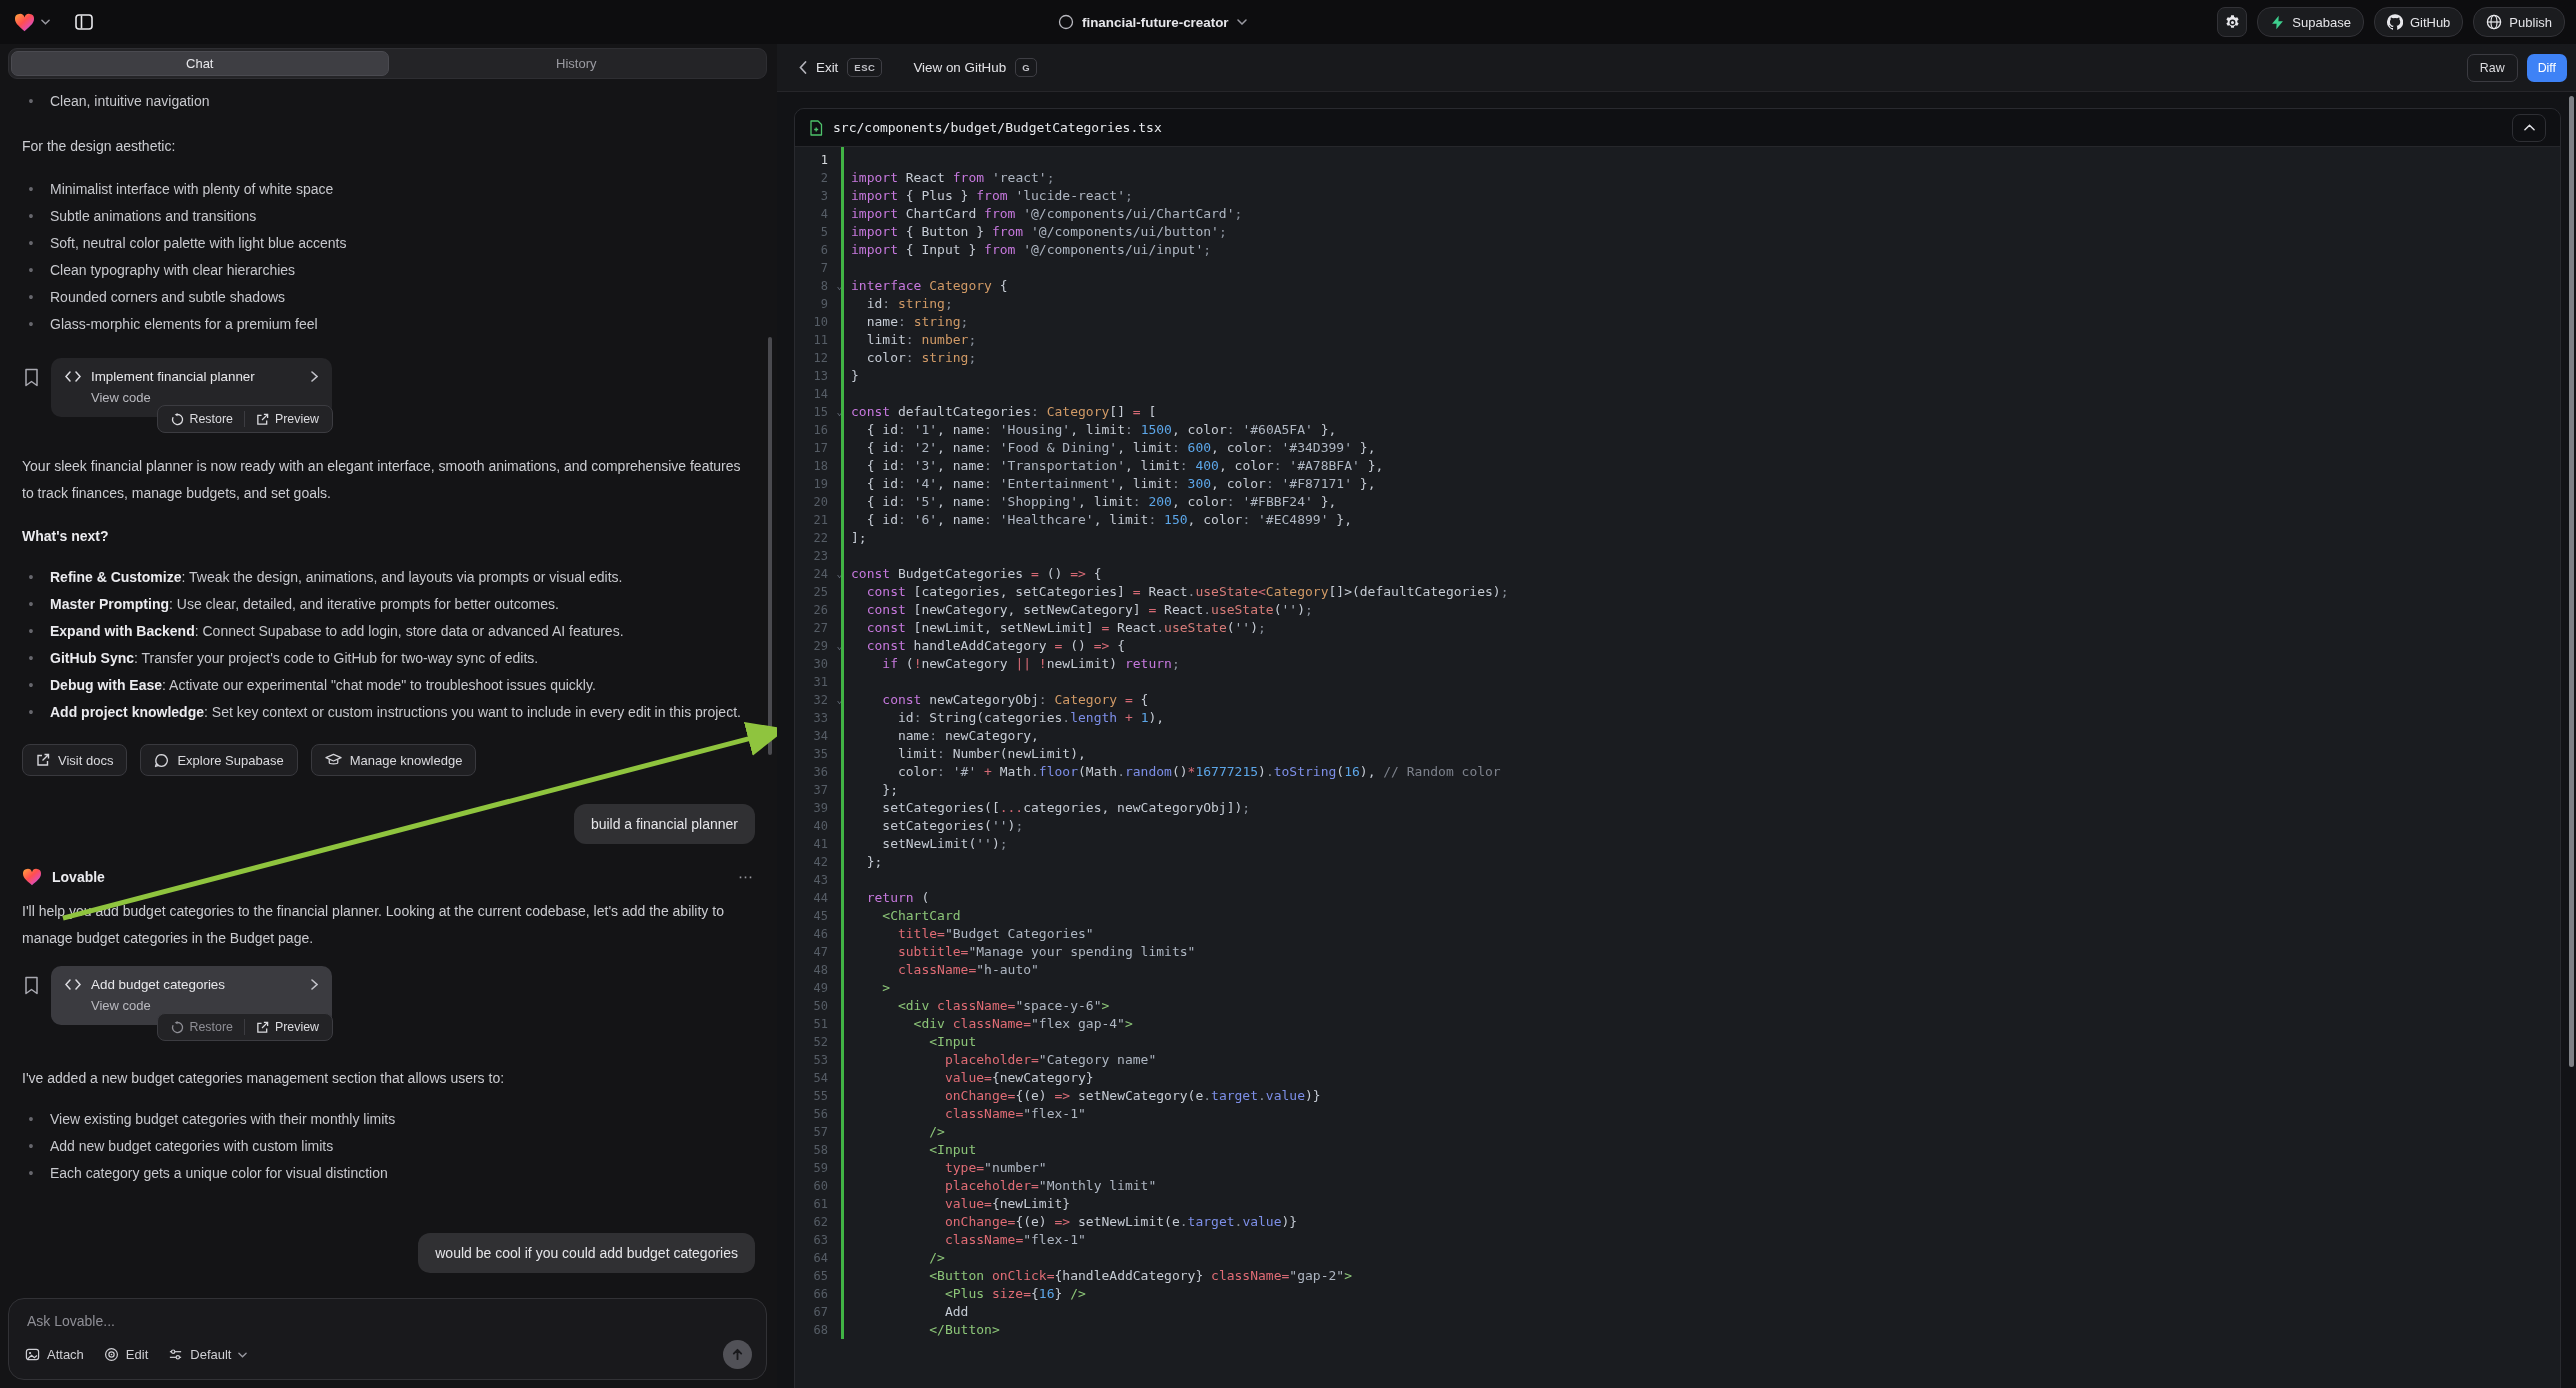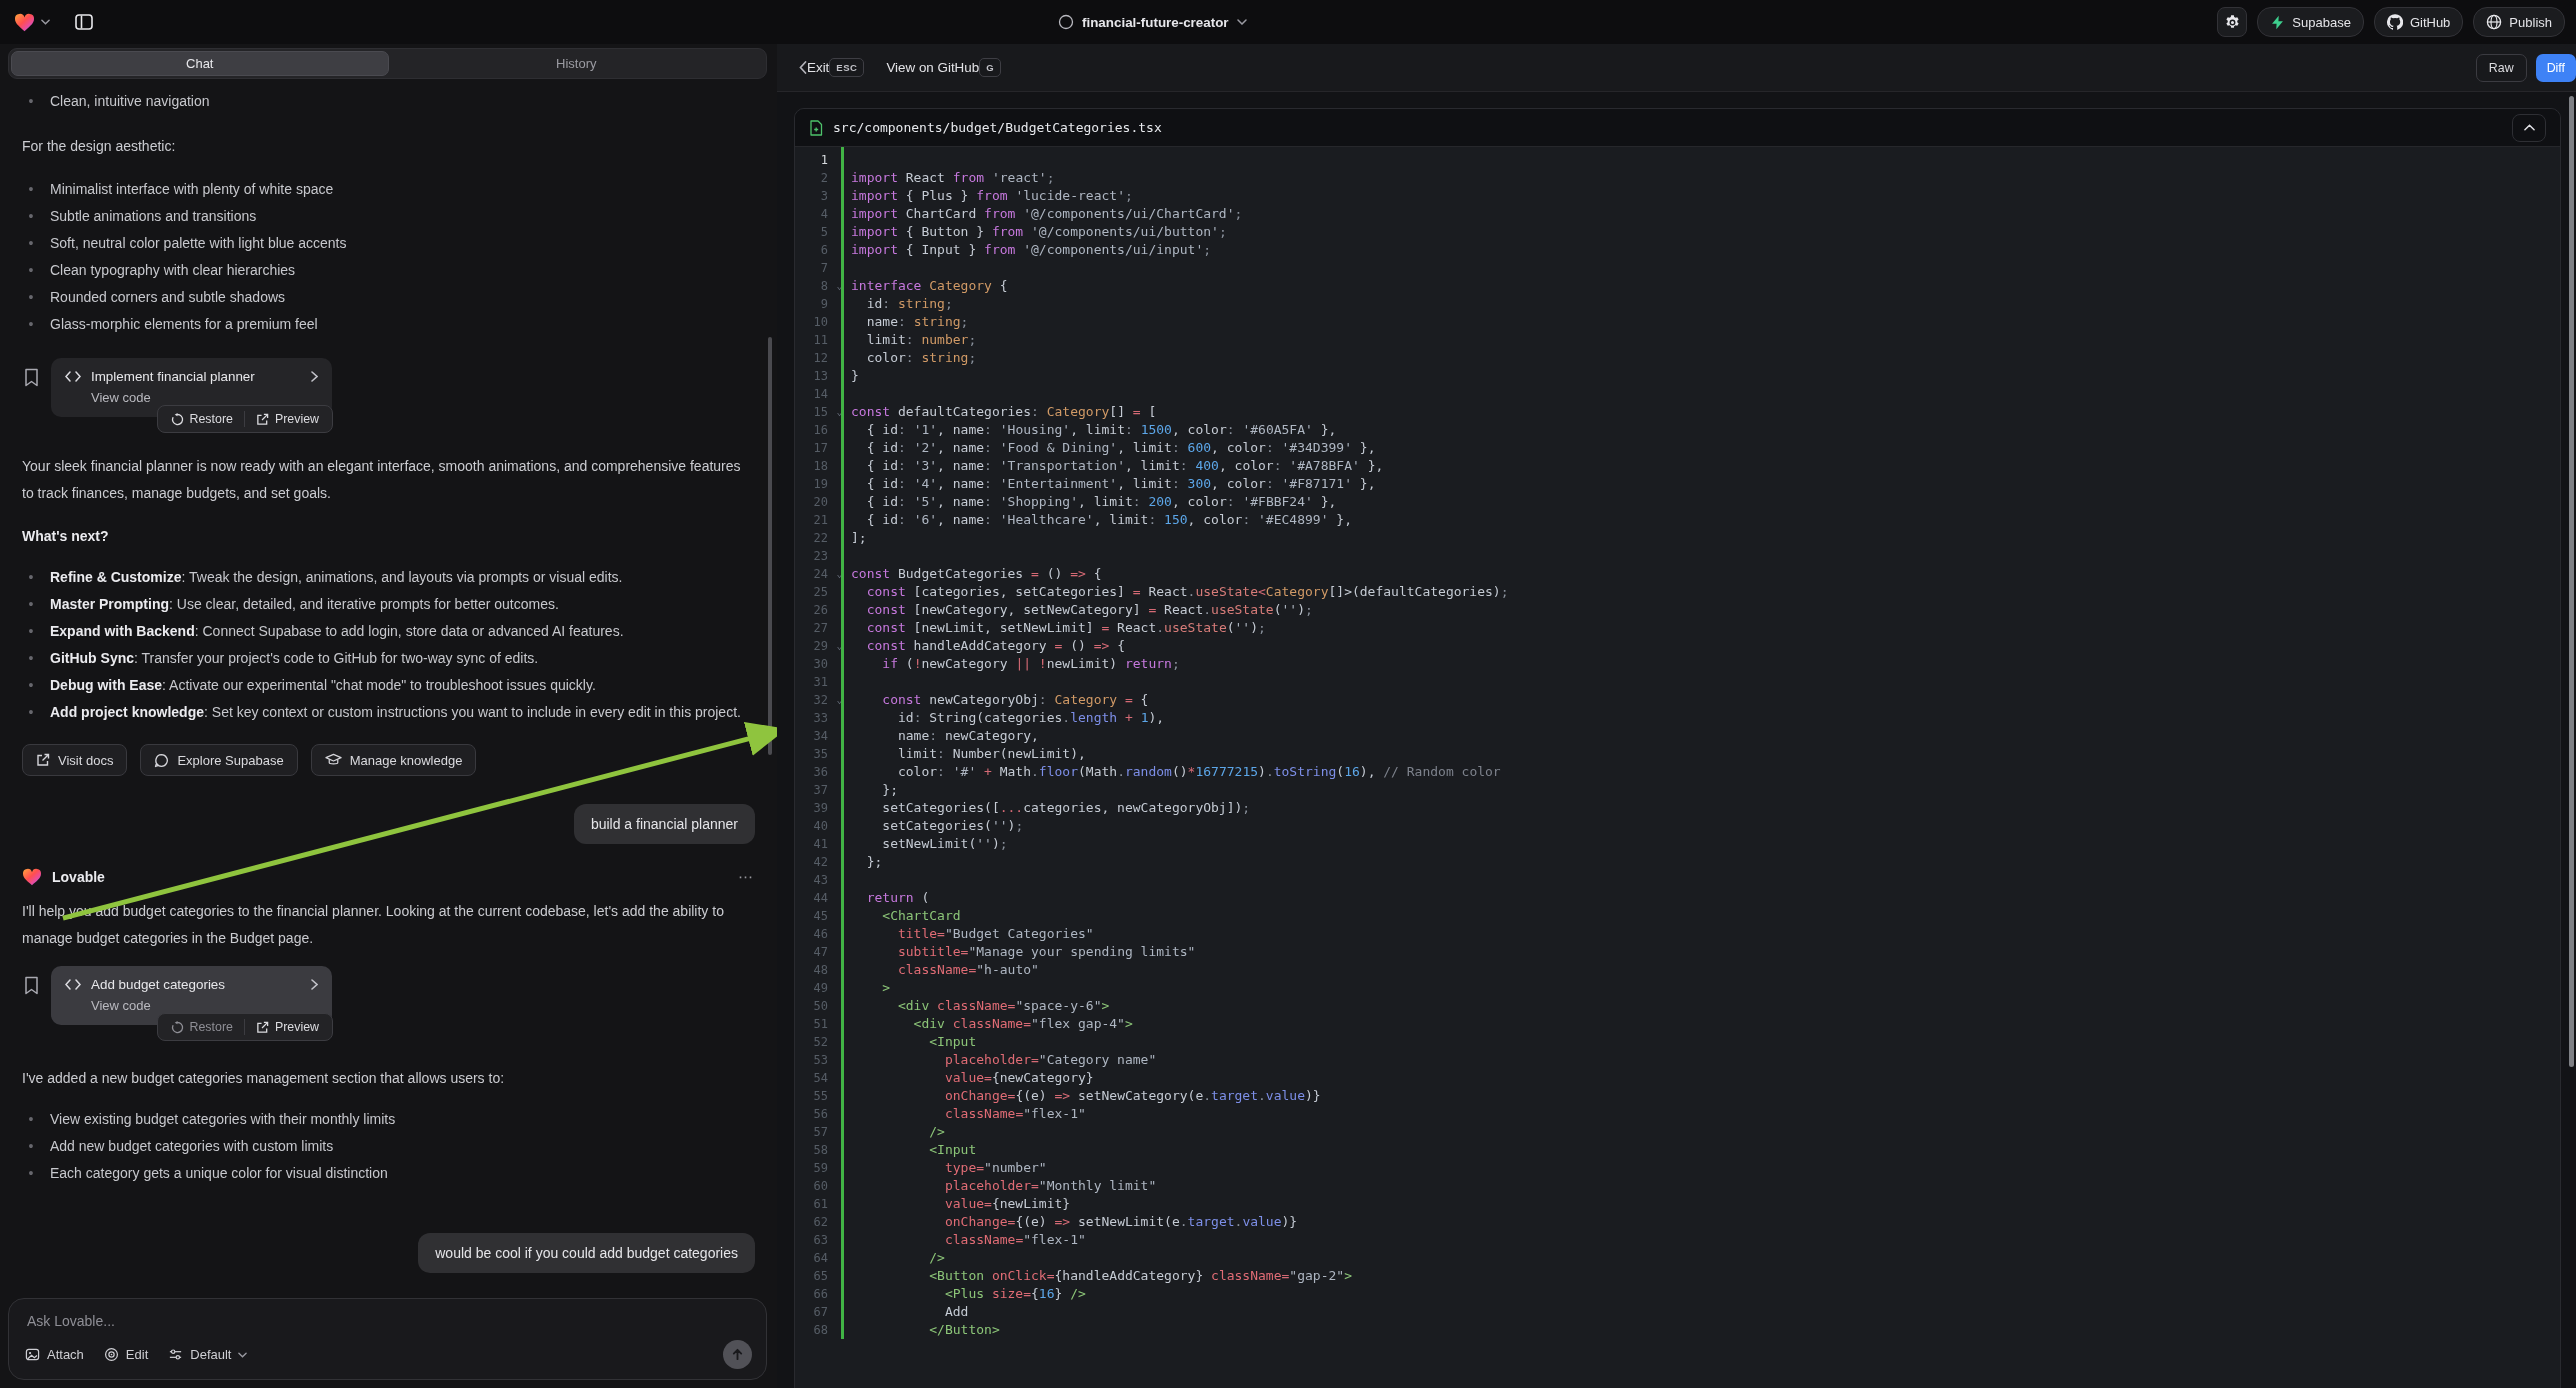--- a/index.html
+++ b/index.html
@@ -59,25 +59,25 @@
   
   .composer { position:absolute; left:8px; right:10px; bottom:8px; height:82px; background:#19191c; border:1px solid #323236; border-radius:16px; padding:14px 16px 12px 18px; }
   .composer .ph { font-size:14px; color:#8f8f96; }
   .composer .crow { position:absolute; left:16px; right:14px; bottom:10px; display:flex; align-items:center; gap:20px; }
   .citem { display:flex; align-items:center; gap:7px; font-size:13px; color:#cfcfd4; cursor:pointer; }
   .send { margin-left:auto; width:29px; height:29px; border-radius:50%; background:#515157; display:flex; align-items:center; justify-content:center; cursor:pointer; }
 
   
   .code-panel { position:absolute; top:44px; left:777px; right:0; bottom:0; background:#121316; }
   .code-head { position:absolute; top:0; left:0; right:0; height:48px; background:#18191c; border-bottom:1px solid #26262a; display:flex; align-items:center; }
-  .ch-left { display:flex; align-items:center; gap:0; padding-left:22px; }
+  .ch-left { display:flex; align-items:center; gap:9px; padding-left:22px; }
   .ch-exit { font-size:13.4px; color:#e3e3e7; cursor:pointer; }
   .kbd { border:1px solid #3e3e44; border-radius:5px; font-size:9.5px; font-weight:bold; color:#c3c3c9; padding:3px 6px; letter-spacing:0.5px; }
   .ch-vgh { margin-left:22px; font-size:13.4px; color:#e3e3e7; cursor:pointer; }
-  .ch-right { margin-left:auto; display:flex; align-items:center; gap:9px; }
+  .ch-right { margin-left:auto; display:flex; align-items:center; gap:9px; padding-right:9px; }
   .raw-btn { height:28px; padding:0 12px; display:flex; align-items:center; border:1px solid #3b3b41; border-radius:7px; font-size:12.4px; color:#dcdce0; cursor:pointer; }
   .diff-btn { height:28px; padding:0 11px; display:flex; align-items:center; border-radius:7px; font-size:12.4px; color:#fff; cursor:pointer; }
 
   .file-card { position:absolute; top:64px; left:17px; right:15px; bottom:-10px; background:#1a1c20; border:1px solid #292a2f; border-radius:10px 10px 0 0; overflow:hidden; }
   .file-bar { height:38px; background:#0f1013; border-bottom:1px solid #26272b; display:flex; align-items:center; gap:10px; padding:0 14px; }
   .file-path { font-family:"DejaVu Sans Mono", monospace; font-size:13px; color:#e8eaee; }
   .file-collapse { margin-left:auto; width:34px; height:28px; border:1px solid #2e2f34; border-radius:8px; display:flex; align-items:center; justify-content:center; cursor:pointer; }
   .code-area { position:relative; padding-top:4px; font-family:"DejaVu Sans Mono", monospace; font-size:13px; }
   .diffbar { position:absolute; top:0; bottom:0; left:46px; width:3px; background:#41b445; }
   .cl { display:flex; height:18px; line-height:18px; white-space:pre; }

